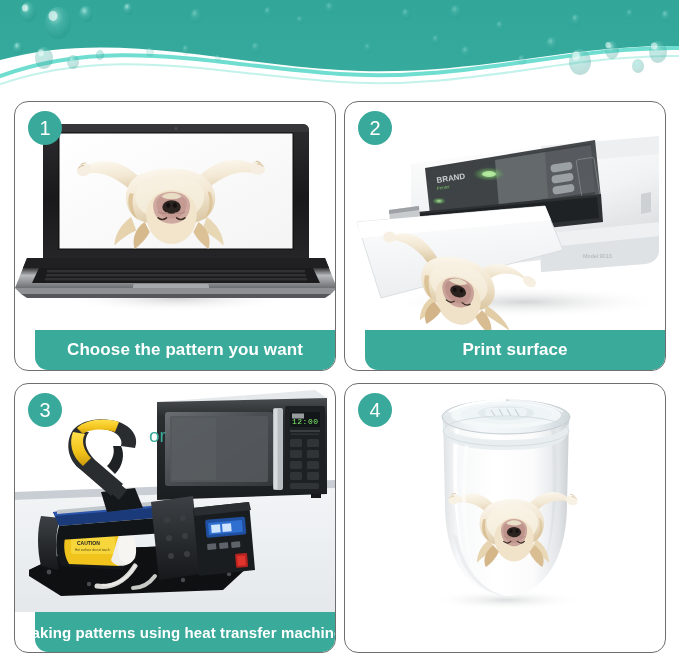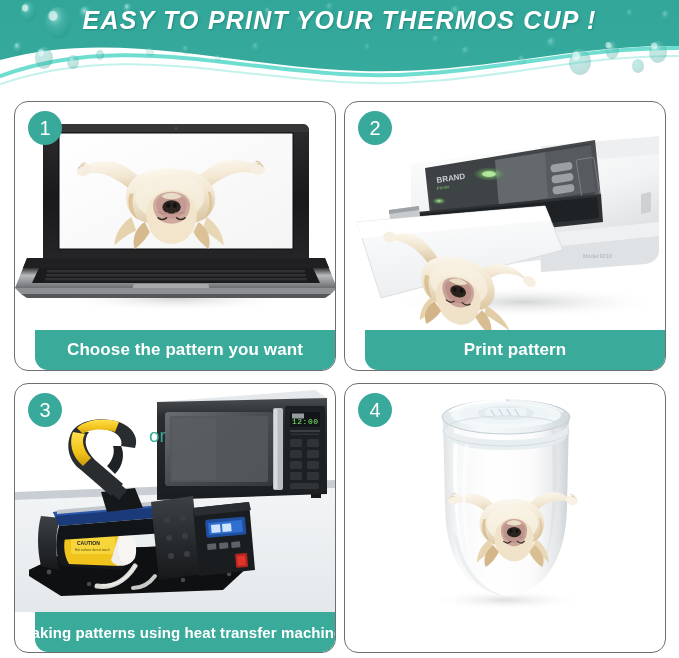--- a/index.html
+++ b/index.html
@@ -140,21 +140,20 @@
           <ellipse cx="612" cy="50" rx="7" ry="9" fill="url(#dropG)"></ellipse>
           <ellipse cx="608" cy="45" rx="2.6" ry="3" fill="#eafaf7" opacity="0.6"></ellipse>
           <ellipse cx="638" cy="66" rx="6" ry="7" fill="url(#dropG)"></ellipse>
           <ellipse cx="658" cy="52" rx="9" ry="11" fill="url(#dropG)"></ellipse>
           <ellipse cx="654" cy="46" rx="3.2" ry="3.6" fill="#eafaf7" opacity="0.6"></ellipse>
           <ellipse cx="666" cy="16" rx="5" ry="6" fill="url(#dropG)" opacity="0.6"></ellipse>
           <ellipse cx="630" cy="14" rx="4" ry="5" fill="url(#dropG)" opacity="0.5"></ellipse>
         </g>
       </g>
     </svg>
-    <div class="banner-title">EASY  TO  PRINT  YOUR  THERMOS  CUP !</div>
   </div>
 
   <div class="grid">
 
     <div class="panel">
       <div class="badge">1</div>
       <div class="panel-stage">
         <svg width="322" height="230" viewBox="0 0 322 230">
           <defs>
             <linearGradient id="lidG" x1="0" y1="0" x2="0" y2="1">
@@ -374,21 +373,21 @@
                 <ellipse cx="121" cy="84" rx="2.6" ry="3.2" fill="#141010"></ellipse>
                 <ellipse cx="131" cy="84" rx="2.6" ry="3.2" fill="#141010"></ellipse>
                 <path d="M108,102 q6,5 12,0" stroke="#3a2e26" stroke-width="2" fill="none" stroke-linecap="round"></path>
                 <path d="M132,102 q6,5 12,0" stroke="#3a2e26" stroke-width="2" fill="none" stroke-linecap="round"></path>
                 <path d="M112,72 C118,65 134,65 140,72 C133,77 119,77 112,72 Z" fill="#e9ddc5"></path>
               </g>
             </g>
           </g>
         </svg>
       </div>
-      <div class="caption">Print pattern</div>
+      <div class="caption">Print surface</div>
     </div>
 
     <div class="panel">
       <div class="badge">3</div>
       <div class="panel-stage">
         <div class="or-label">or</div>
         <svg width="322" height="230" viewBox="0 0 322 230">
           <defs>
             <linearGradient id="mwBody" x1="0" y1="0" x2="0" y2="1">
               <stop offset="0%" stop-color="#4a4d50"></stop>

